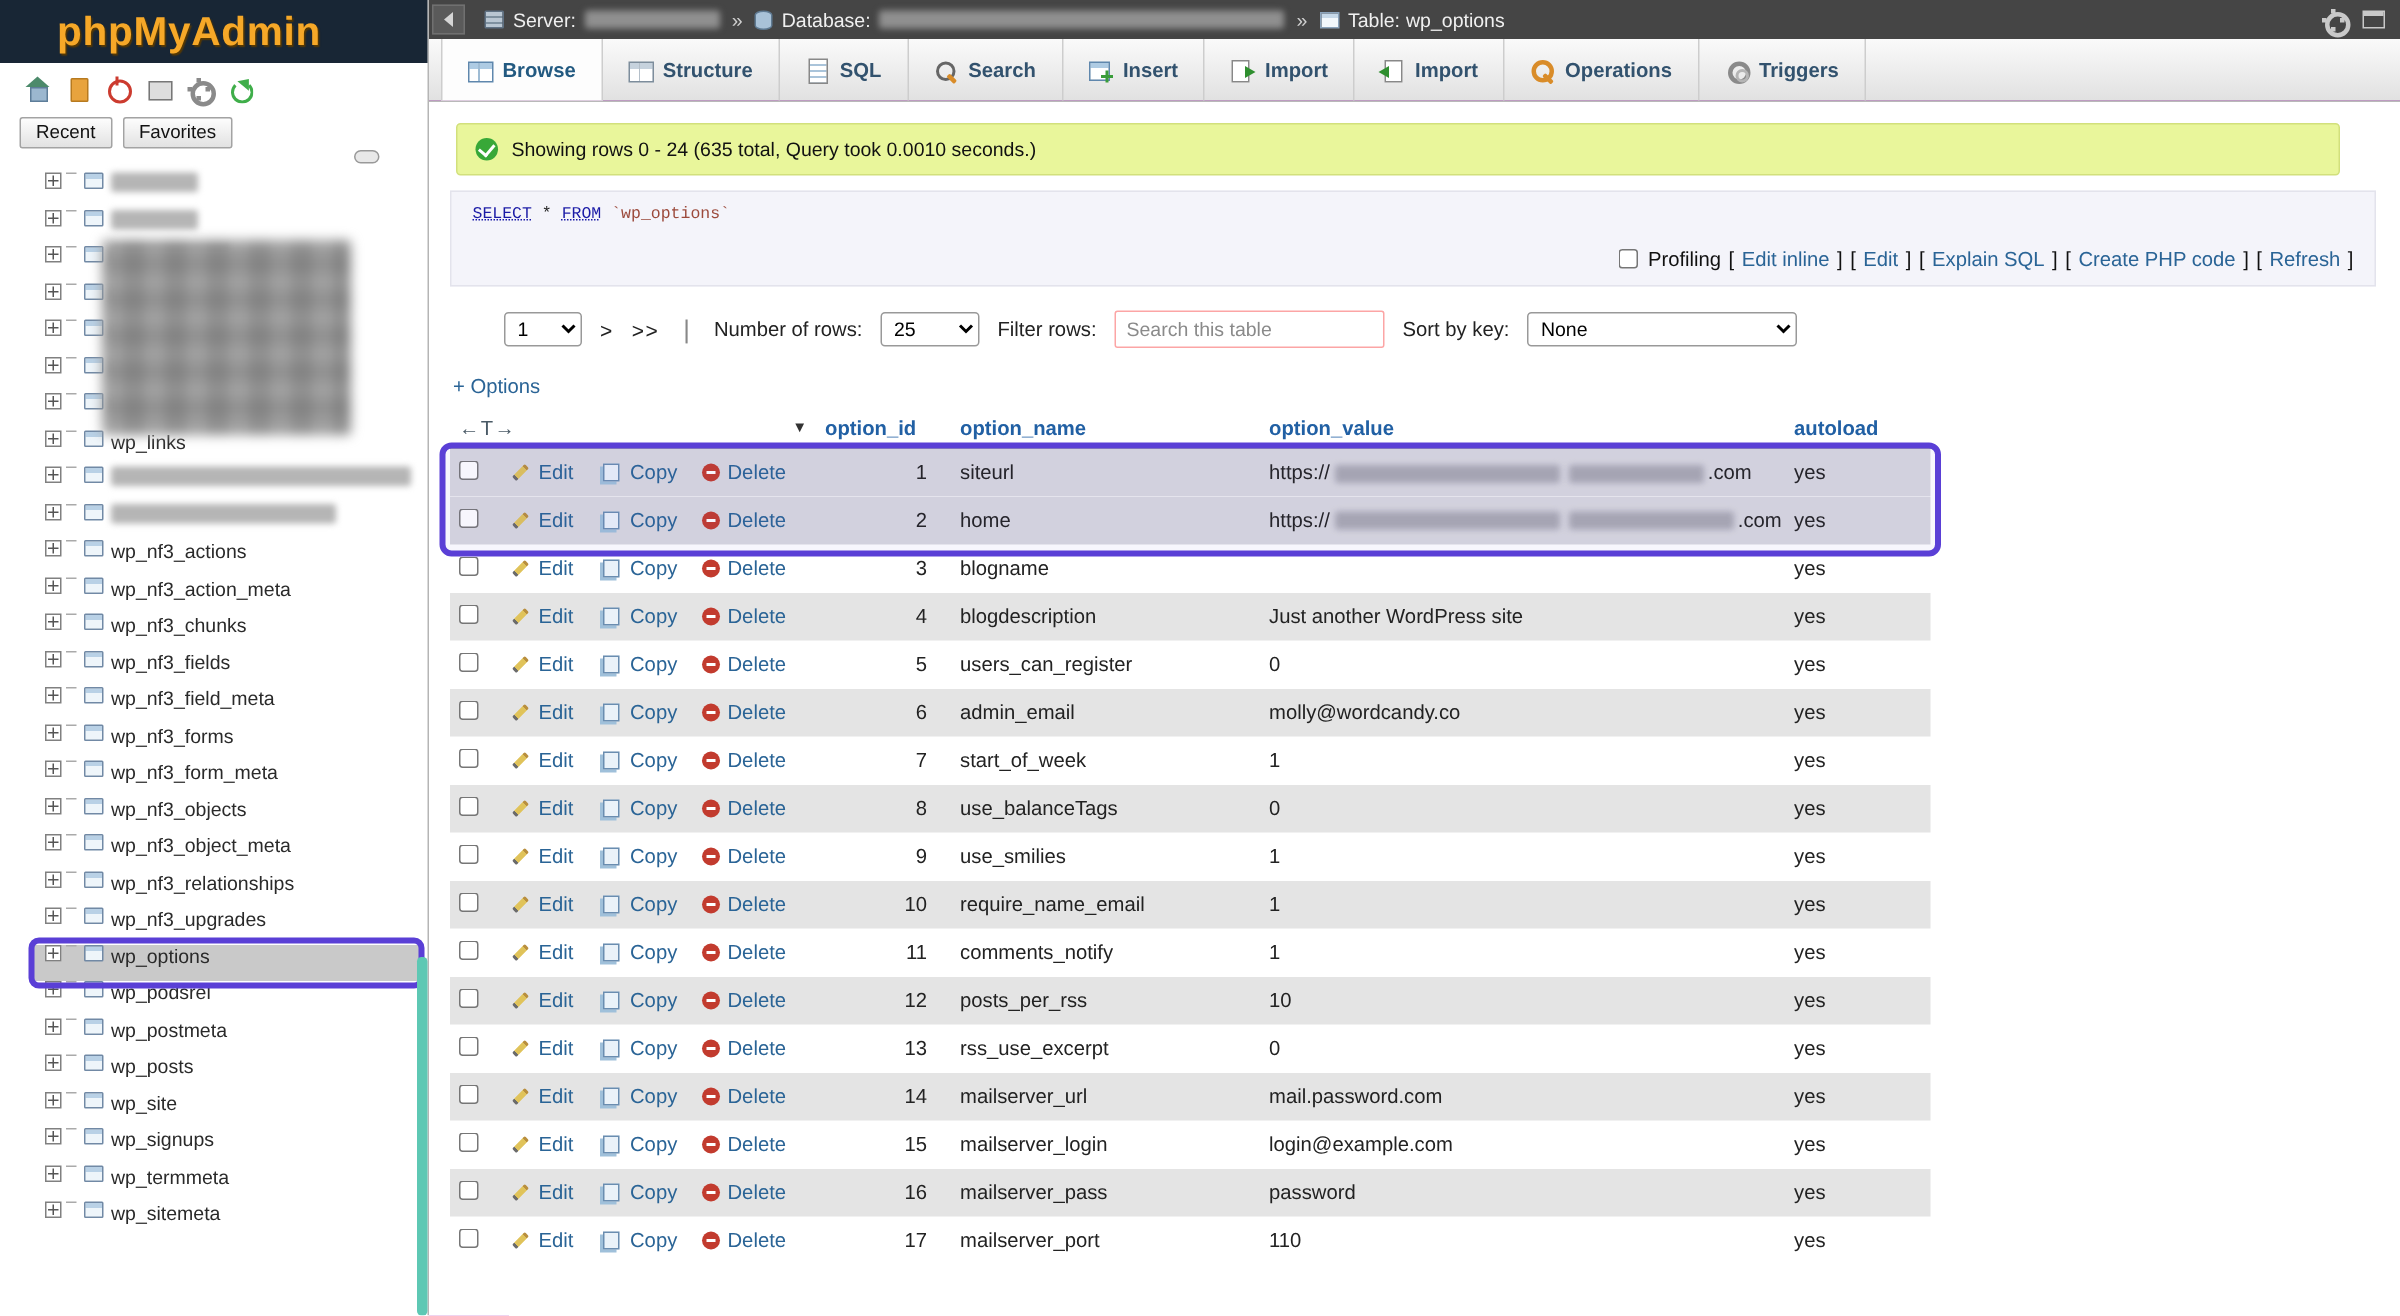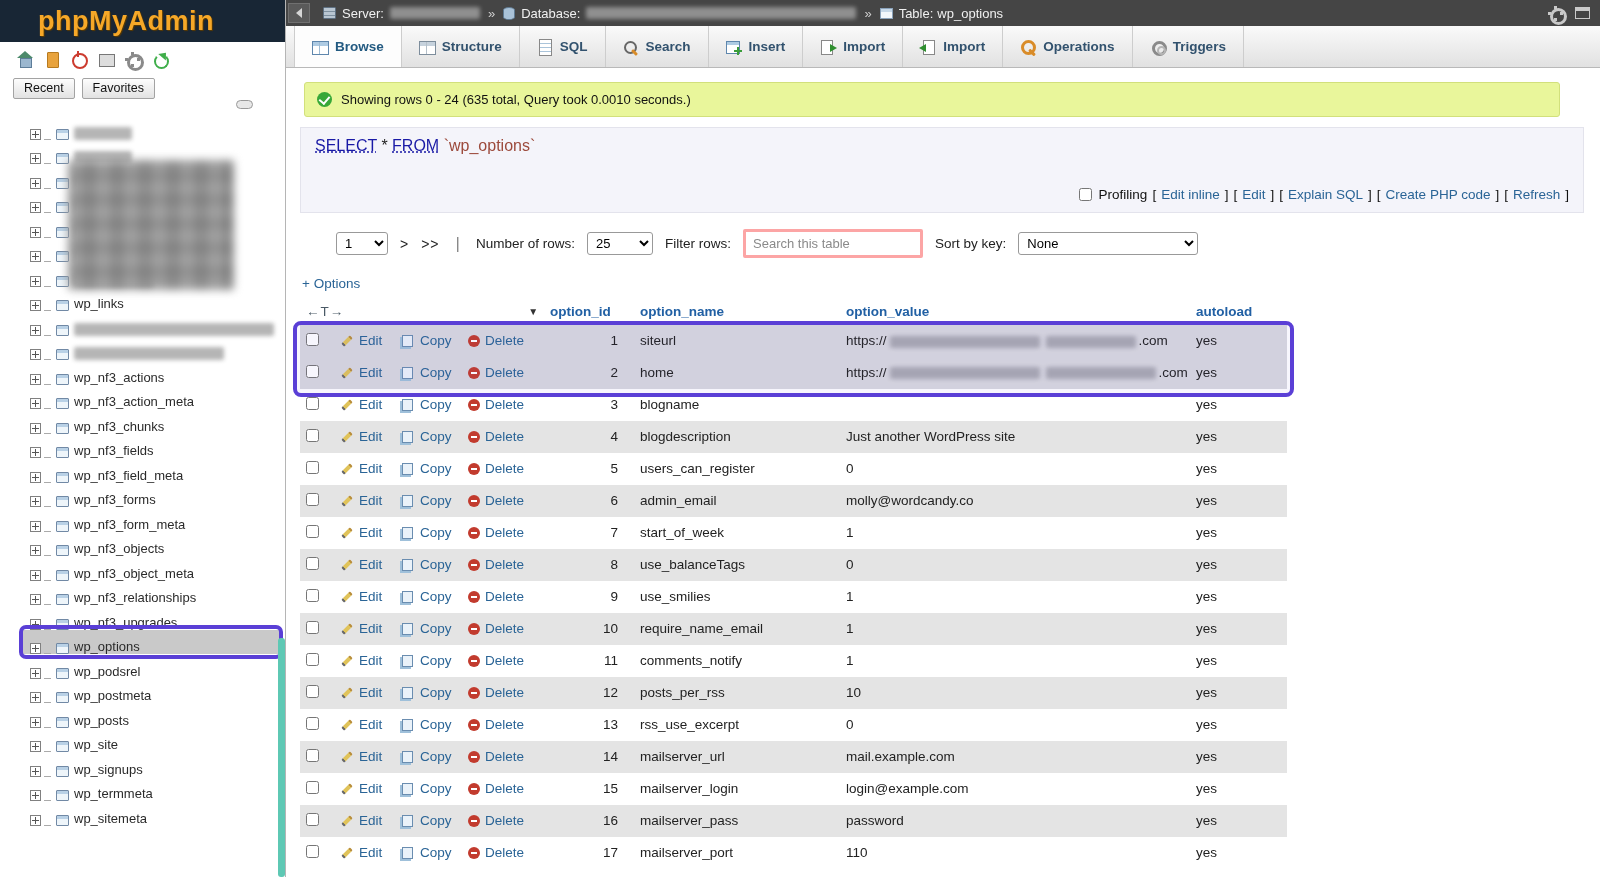--- a/index.html
+++ b/index.html
@@ -18,21 +18,21 @@
 .si-power::after{content:"";position:absolute;left:7px;top:0;width:2px;height:6px;background:#cc3b2f}
 .si-console::before{content:"";position:absolute;left:2px;top:3px;width:14px;height:11px;border:1px solid #777;background:#ddd}
 .si-gear::before{content:"";position:absolute;left:3px;top:3px;width:11px;height:11px;border:3px solid #8a8a8a;border-radius:50%}
 .si-gear::after{content:"";position:absolute;left:7px;top:1px;width:3px;height:3px;background:#8a8a8a;box-shadow:0 12px 0 #8a8a8a,-6px 6px 0 #8a8a8a,6px 6px 0 #8a8a8a}
 .si-refresh::before{content:"";position:absolute;left:3px;top:3px;width:11px;height:11px;border:2px solid #3fae4a;border-top-color:transparent;border-radius:50%}
 .si-refresh::after{content:"";position:absolute;right:0;top:1px;border-left:5px solid transparent;border-right:5px solid transparent;border-bottom:6px solid #3fae4a;transform:rotate(40deg)}
 .side-tabs{display:flex;gap:7px;padding:6px 10px 6px 13px}
 .side-tab{border:1px solid #a3a3a3;background:linear-gradient(#fdfdfd,#e2e2e2);padding:2px 10px 3px;border-radius:2px;font-size:12.5px;color:#111;cursor:pointer}
 .pill{position:absolute;right:32px;top:100px;width:17px;height:9px;border:1px solid #999;border-radius:5px;background:#e8e8e8}
 .tree{position:relative;padding-top:10px}
-.trow{height:24.5px;display:flex;align-items:flex-end;padding-left:30px;gap:5px;color:#2a2a2a;cursor:pointer;position:relative;white-space:nowrap}
+.trow{height:24.5px;display:flex;align-items:flex-start;padding-left:30px;gap:5px;color:#2a2a2a;cursor:pointer;position:relative;white-space:nowrap}
 .expand{width:11px;height:11px;flex:0 0 11px;border:1px solid #808080;background-image:linear-gradient(#555,#555),linear-gradient(#555,#555);background-repeat:no-repeat;background-position:center center;background-size:7px 1px,1px 7px;background-color:#fff}
 .dash{width:7px;height:1px;background:#aaa;flex:0 0 7px;margin-left:-2px}
 .tbl-ic{width:13px;height:11px;flex:0 0 13px;border:1px solid #7189a5;background:linear-gradient(#b9d1e6 0 3px,#eef5fa 3px);border-radius:1px}
 .tlabel{font-size:13px}
 .blur{height:13px;background:#b5b5b5;border-radius:2px;filter:blur(2px);display:inline-block}
 .blur.dk{background:#8f8f8f;height:12px}
 .w58{width:58px}.w80{width:80px}.w90{width:90px}.w150{width:150px}.w200{width:200px}.w270{width:270px}
 .bigblur{position:absolute;left:68px;top:55px;width:166px;height:130px;border-radius:3px;background:repeating-linear-gradient(90deg,#c6c6c6 0 14px,#b2b2b2 14px 28px),repeating-linear-gradient(0deg,#cecece 0 12px,#bcbcbc 12px 24px);background-blend-mode:multiply;filter:blur(4px);z-index:2}
 .trow.selected{background-image:linear-gradient(#c9c9c9,#c9c9c9);background-repeat:no-repeat;background-position:22px 0;background-size:calc(100% - 26px) 100%}
 .hl-side{position:absolute;left:19px;right:2px;top:-5px;bottom:-5px;border:4px solid #5a3fd6;border-radius:7px;z-index:3;pointer-events:none}
@@ -74,34 +74,34 @@
 .ti-operations::before{content:"";position:absolute;left:1px;top:1px;width:9px;height:9px;border:3px solid #d98c29;border-radius:50%}
 .ti-operations::after{content:"";position:absolute;right:0;bottom:1px;width:8px;height:3px;background:#d98c29;transform:rotate(45deg);border-radius:1px}
 .ti-triggers::before{content:"";position:absolute;left:2px;top:2px;width:9px;height:9px;border:3px solid #8a8a8a;border-radius:50%}
 .ti-triggers::after{content:"";position:absolute;right:0;bottom:0;width:5px;height:5px;border:2px solid #b5b5b5;border-radius:50%}
 
 .content{flex:1;background:#fff;padding:14px 16px 0 14px;position:relative;overflow:hidden}
 .success{background:#e9f69b;border:1px solid #d2e07c;border-radius:3px;padding:9px 12px;display:flex;align-items:center;gap:9px;font-size:13px;color:#111;margin:0 24px 10px 4px}
 .check-ic{width:15px;height:15px;flex:0 0 15px;border-radius:50%;background:#38a838;position:relative}
 .check-ic::after{content:"";position:absolute;left:4px;top:2px;width:5px;height:8px;border:solid #fff;border-width:0 2px 2px 0;transform:rotate(40deg)}
 .sql-panel{background:#f4f4fa;border:1px solid #e3e3ec;padding:9px 14px 10px;margin-bottom:16px}
-.sql-line{font-family:Liberation Sans, sans-serif;font-size:16px;margin-bottom:32px;color:#222}
+.sql-line{font-family:Liberation Mono, monospace;font-size:11px;margin-bottom:16px;color:#222}
 .kw{color:#1a1aa6;text-decoration:underline;text-decoration-style:dotted}
 .ident{color:#9c4a3c}
 .profiling{display:flex;justify-content:flex-end;align-items:center;gap:5px;font-size:13.5px;color:#111}
 .profiling input{margin-right:2px}
 .plink{color:#2a6496;text-decoration:none;cursor:pointer}
 .br{color:#111}
 
 .pagebar{display:flex;align-items:center;gap:12px;margin:6px 0 18px;padding-left:36px;font-size:13.5px}
 select{font-size:13px;padding:2px 4px;border:1px solid #999;border-radius:3px;background:#fff;cursor:pointer}
 .sel-page{width:52px}.sel-rows{width:66px}.sel-sort{width:180px}
 .gt-link{color:#222;text-decoration:none;cursor:pointer;font-size:14px;letter-spacing:1px}
 .divider{color:#888;font-size:17px;margin:0 4px}
-.filter-input{border:3px solid #fca5a5;padding:4px 7px;width:180px;border-radius:2px;font-size:13px}
+.filter-input{border:1px solid #fca5a5;padding:4px 7px;width:180px;border-radius:2px;font-size:13px}
 .filter-input::placeholder{color:#8a8a8a}
 .lblgap{}
 .options-link{color:#2a6496;text-decoration:none;cursor:pointer;display:inline-block;margin:0 0 8px 2px;font-size:13.5px}
 
 .grid-wrap{position:relative;width:987px}
 table{border-collapse:collapse;width:987px;font-size:13.5px;table-layout:fixed}
 thead th{text-align:left;font-weight:700;color:#2160a4;padding:5px 6px;border-bottom:1px solid #8d8d8d;cursor:pointer}
 .th-browse{color:#4a5a66;font-weight:400}
 .th-browse .inner{display:flex;justify-content:space-between;align-items:center}
 .marker{color:#4a5a66;letter-spacing:1px}
@@ -805,21 +805,21 @@
                   </a>
                 </td>
                 <td class="c-act">
                   <a class="alink">
                     <span class="ic-del"></span>
                     <span>Delete</span>
                   </a>
                 </td>
                 <td class="c-id">14</td>
                 <td class="c-name">mailserver_url</td>
-                <td class="c-val">mail.example.com</td>
+                <td class="c-val">mail.password.com</td>
                 <td class="c-auto">yes</td>
               </tr>
             <tr>
                 <td class="c-chk"><input type="checkbox" style=""></td>
                 <td class="c-act">
                   <a class="alink">
                     <span class="ic-edit"></span>
                     <span>Edit</span>
                   </a>
                 </td>

